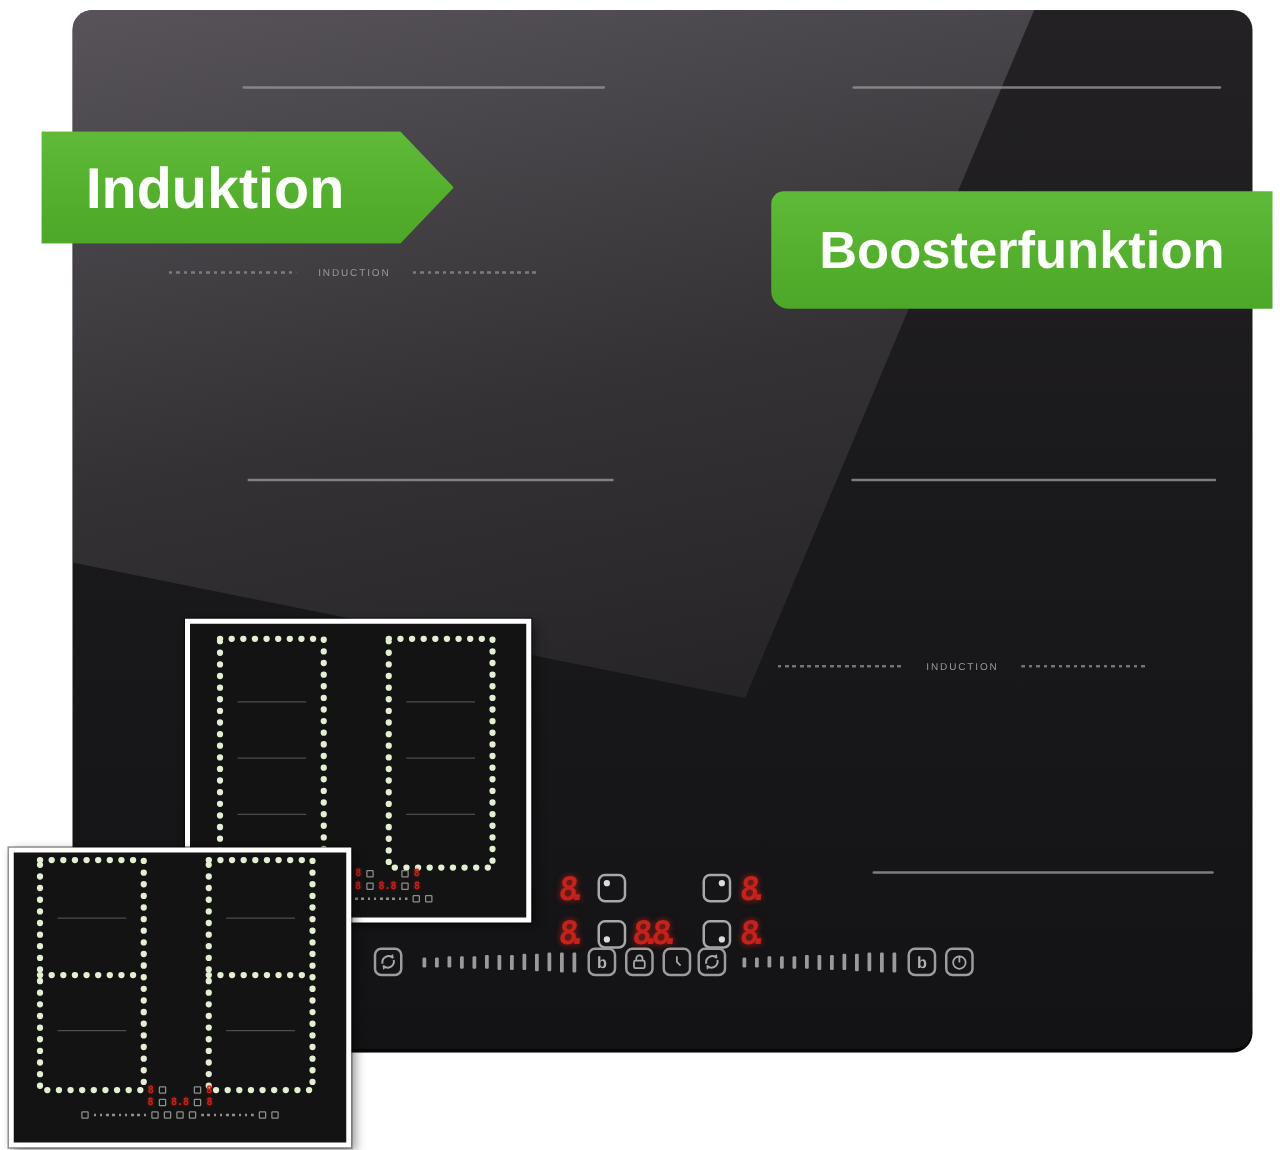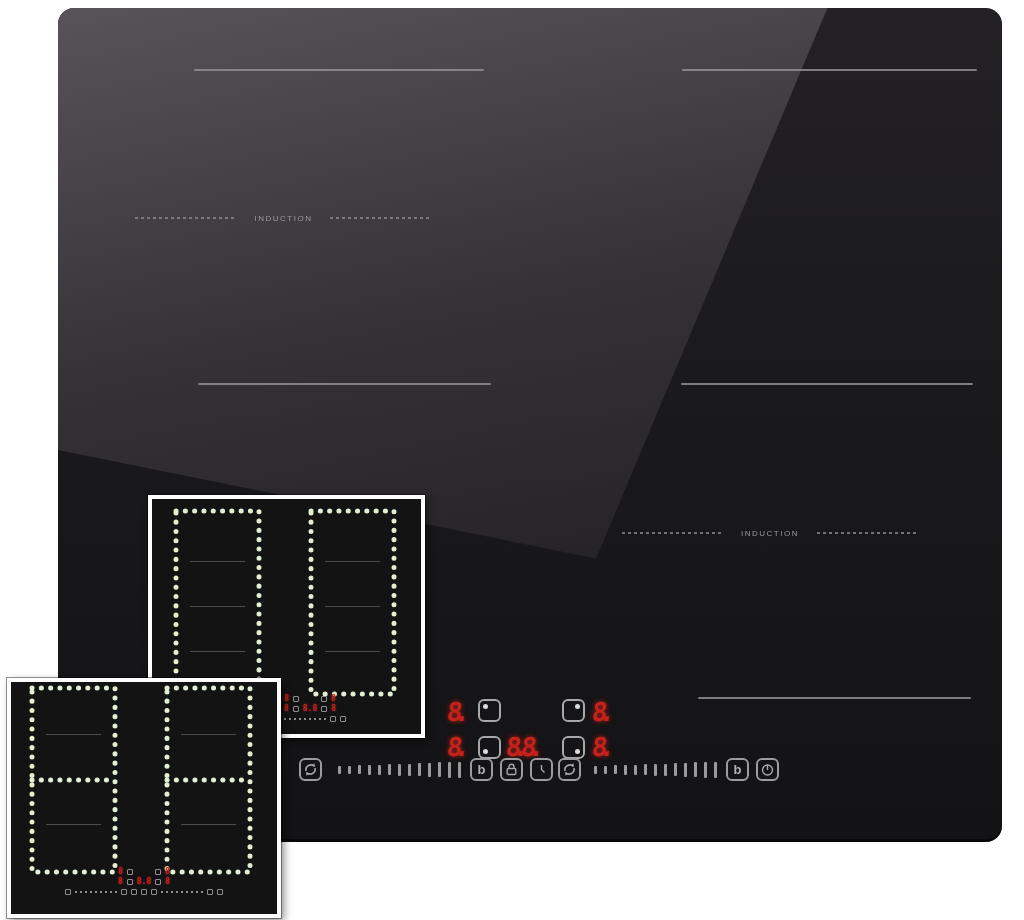--- a/index.html
+++ b/index.html
@@ -203,20 +203,26 @@
   <div class="cicon ci-boost2">
     <span class="bletter">b</span>
   </div>
   <div class="cicon ci-power">
     <svg width="15" height="15" viewBox="0 0 15 15" fill="none" stroke="#a8a8a8" stroke-width="1.4">
       <circle cx="7.5" cy="8" r="5"></circle>
         <path d="M7.5 2.5 V8"></path>
     </svg>
   </div>
 
+  <div class="banner bn-induktion">
+    <span>Induktion</span>
+  </div>
+  <div class="banner bn-booster">
+    <span>Boosterfunktion</span>
+  </div>
 
   <div class="inset inset-a">
     <svg class="dotrect" style="left:20px;top:8px;" width="91" height="191">
       <rect x="4" y="4" width="83" height="183" fill="none" stroke="#e2efd2" stroke-width="5" stroke-dasharray="0.1 9.2" stroke-linecap="round"></rect>
     </svg>
     <svg class="dotrect" style="left:155px;top:8px;" width="91" height="191">
       <rect x="4" y="4" width="83" height="183" fill="none" stroke="#e2efd2" stroke-width="5" stroke-dasharray="0.1 9.2" stroke-linecap="round"></rect>
     </svg>
     <div class="faint" style="left:38px;top:62px;width:55px;"></div>
     <div class="faint" style="left:38px;top:107px;width:55px;"></div>

